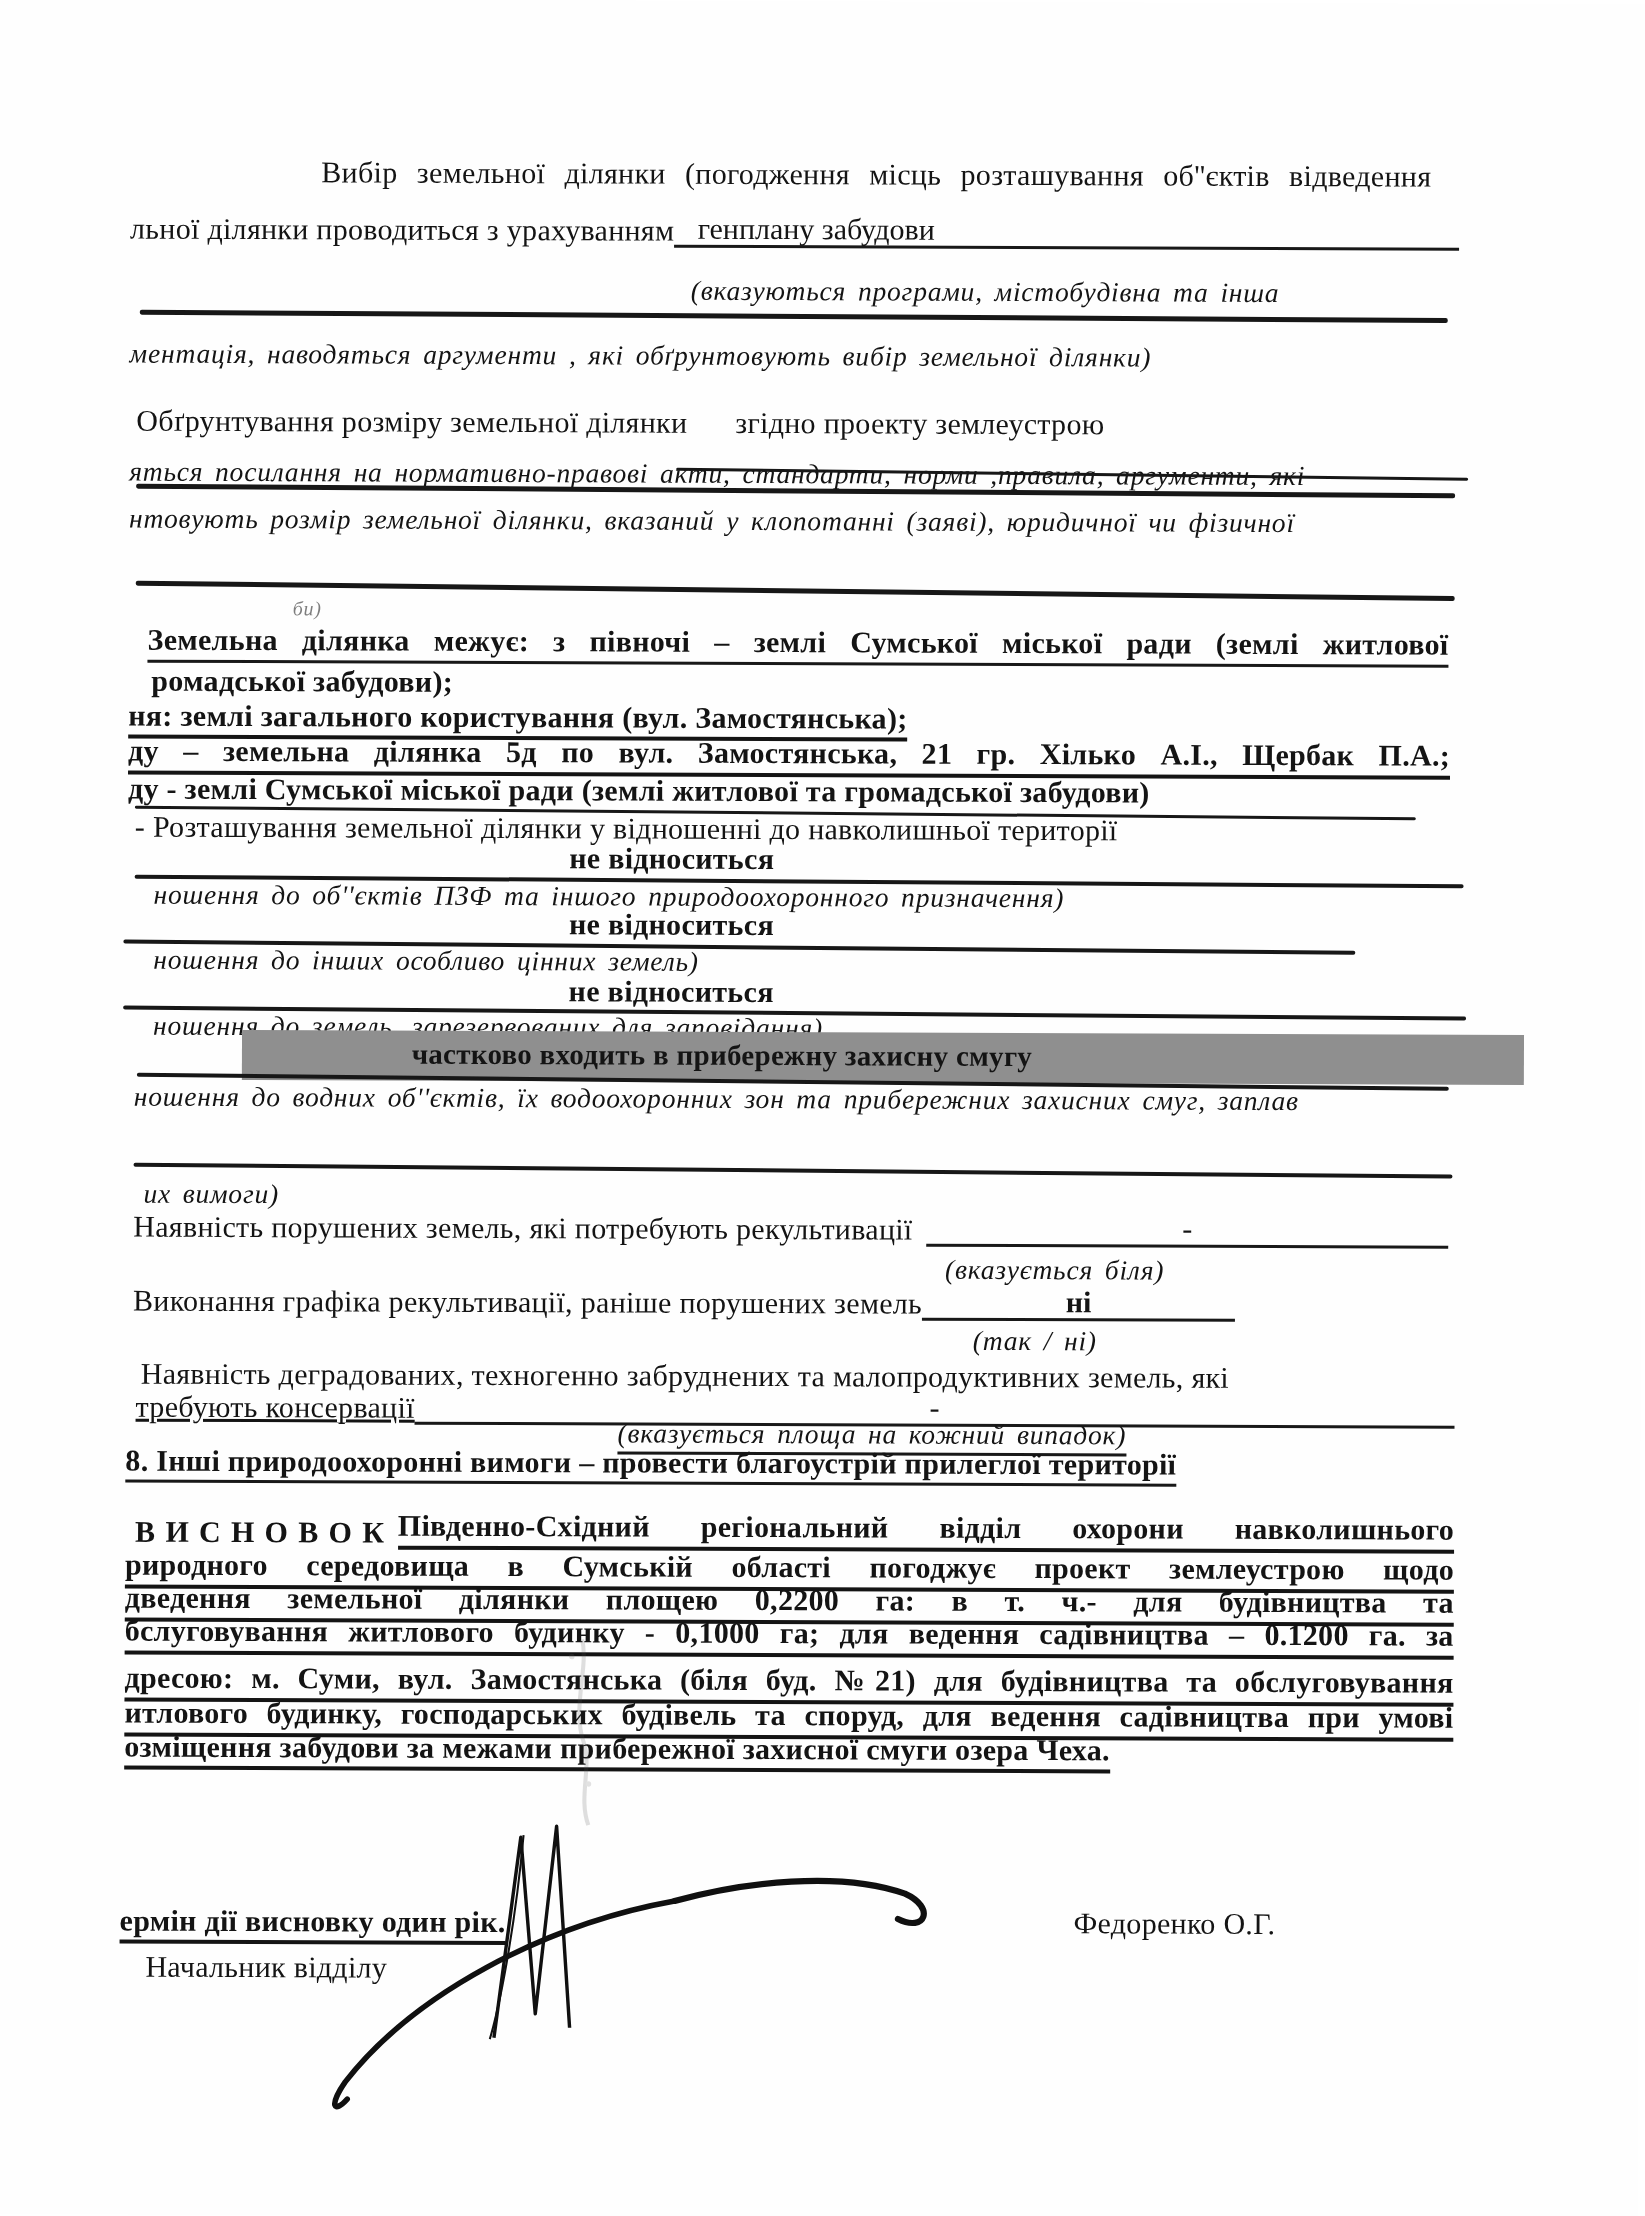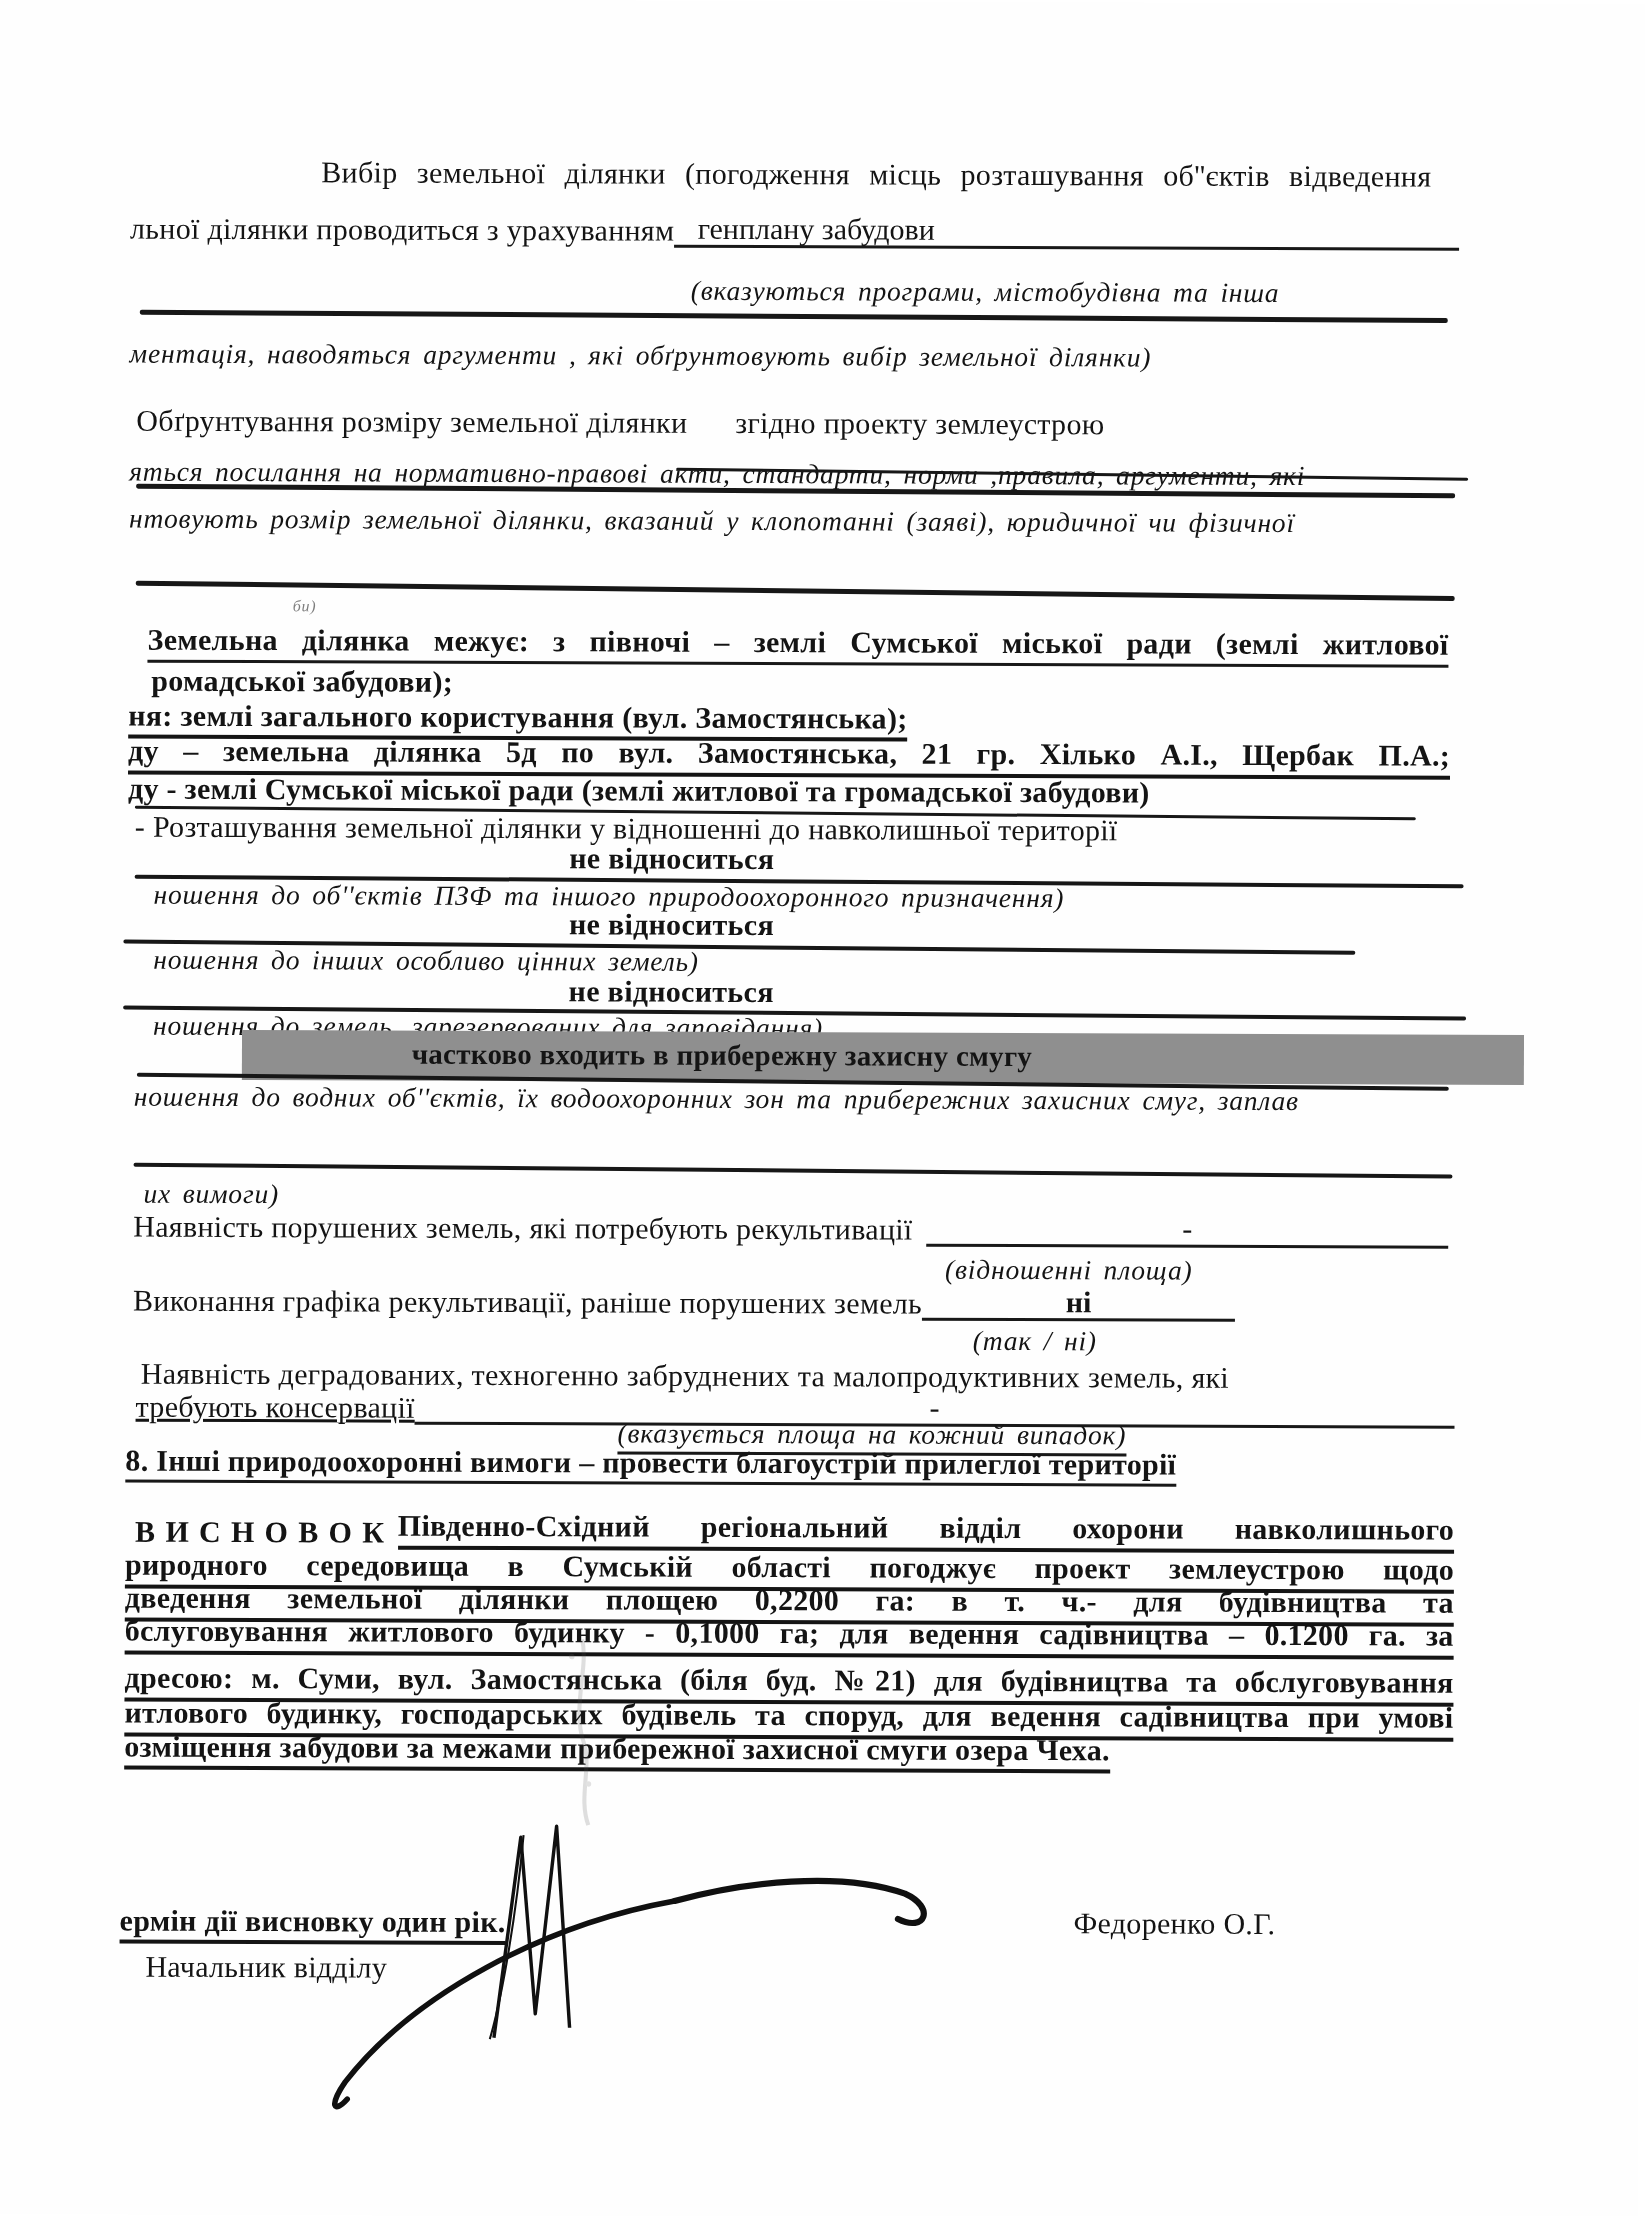--- a/index.html
+++ b/index.html
@@ -46,21 +46,21 @@
 
   <div class="line it" style="left:131px;top:457px;">яться посилання на нормативно-правові акти, стандарти, норми ,правила, аргументи, які</div>
   <div class="rule" style="left:678px;top:467px;width:792px;height:3.4px;transform:rotate(.5deg);"></div>
 
   <div class="rule" style="left:138px;top:485px;width:1319px;height:4.8px;transform:rotate(.2deg);"></div>
 
   <div class="line it" style="left:131px;top:504px;">нтовують розмір земельної ділянки, вказаний у клопотанні (заяві), юридичної чи фізичної</div>
 
   <div class="rule" style="left:138px;top:582px;width:1319px;height:4.8px;transform:rotate(.45deg);"></div>
 
-  <div class="line it faint" style="left:295px;top:598px;font-size:16px;">би)</div>
+  <div class="line it faint" style="left:295px;top:598px;font-size:20px;">би)</div>
 
   <div class="line b jl ul" style="left:150px;top:624px;width:1301px;">Земельна  ділянка  межує:  з півночі – землі Сумської міської ради (землі житлової</div>
   <div class="line b" style="left:154px;top:665px;font-family:Liberation Serif, serif;">ромадської забудови);</div>
   <div class="line b" style="left:131px;top:700px;"><span class="ul6">ня:  землі загального користування (вул. Замостянська);</span></div>
   <div class="line b jl ul6" style="left:131px;top:735px;width:1322px;">ду – земельна ділянка 5д по вул. Замостянська, 21 гр. Хілько А.І., Щербак П.А.;</div>
   <div class="line b" style="left:131px;top:773px;">ду -  землі Сумської міської ради (землі житлової та громадської забудови)</div>
   <div class="rule" style="left:138px;top:807px;width:1281px;height:2.8px;transform:rotate(.3deg);"></div>
 
   <div class="line" style="left:138px;top:811px;">-  Розташування  земельної ділянки у відношенні до навколишньої території</div>
 
@@ -81,21 +81,21 @@
   <div class="rule z3" style="left:141px;top:1074px;width:1312px;height:4.1px;transform:rotate(.4deg);"></div>
   <div class="line it z3" style="left:138px;top:1082px;">ношення до водних об''єктів, їх водоохоронних зон та прибережних захисних смуг, заплав</div>
 
   <div class="rule" style="left:138px;top:1164px;width:1319px;height:4.1px;transform:rotate(.3deg);"></div>
   <div class="line it" style="left:148px;top:1179px;">их вимоги)</div>
 
   <div class="flexrow" style="left:138px;top:1209px;width:1315px;">
     <span class="line" style="position:static;">Наявність порушених земель, які потребують рекультивації</span>
     <span class="blank" style="margin-left:13.8px;">-</span>
   </div>
-  <div class="line it" style="left:950px;top:1252px;">(відношенні площа)</div>
+  <div class="line it" style="left:950px;top:1252px;">(вказується біля)</div>
 
   <div class="flexrow" style="left:138px;top:1283px;width:1102px;">
     <span class="line" style="position:static;">Виконання графіка рекультивації, раніше порушених земель</span>
     <span class="blank b">ні</span>
   </div>
   <div class="line it" style="left:978px;top:1323px;">(так / ні)</div>
 
   <div class="line" style="left:146px;top:1358px;">Наявність деградованих, техногенно забруднених та малопродуктивних земель, які</div>
   <div class="flexrow" style="left:141px;top:1389px;width:1319px;">
     <span class="line" style="position:static;text-decoration:underline;">требують консервації</span>

